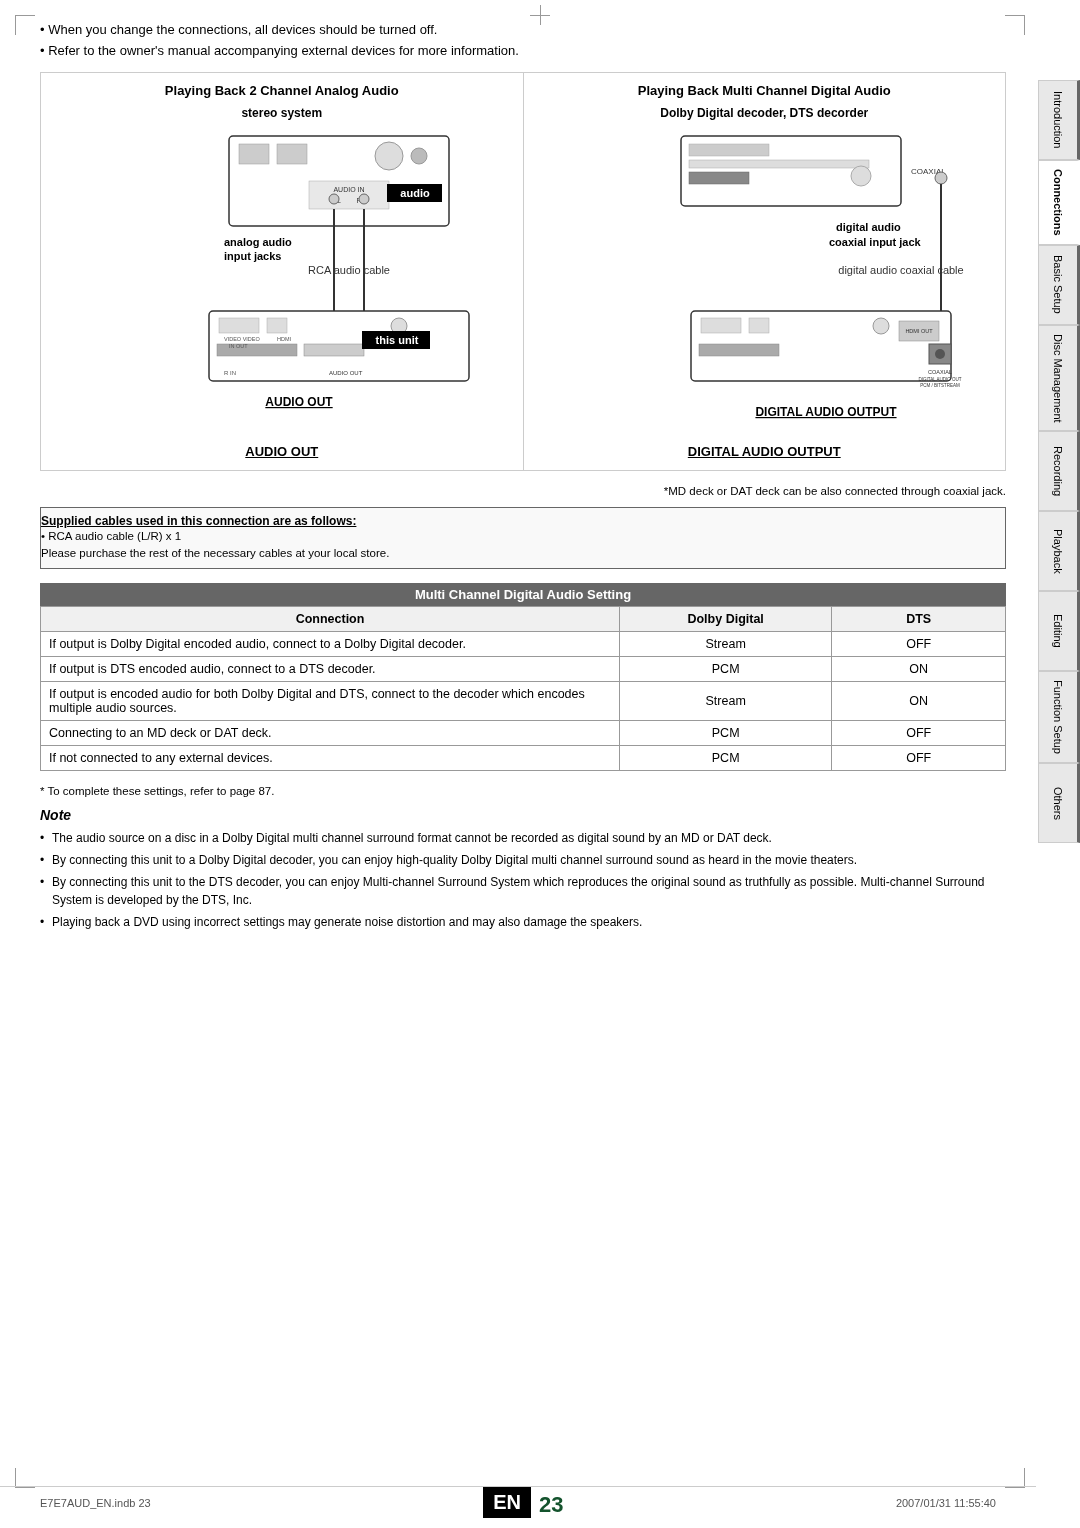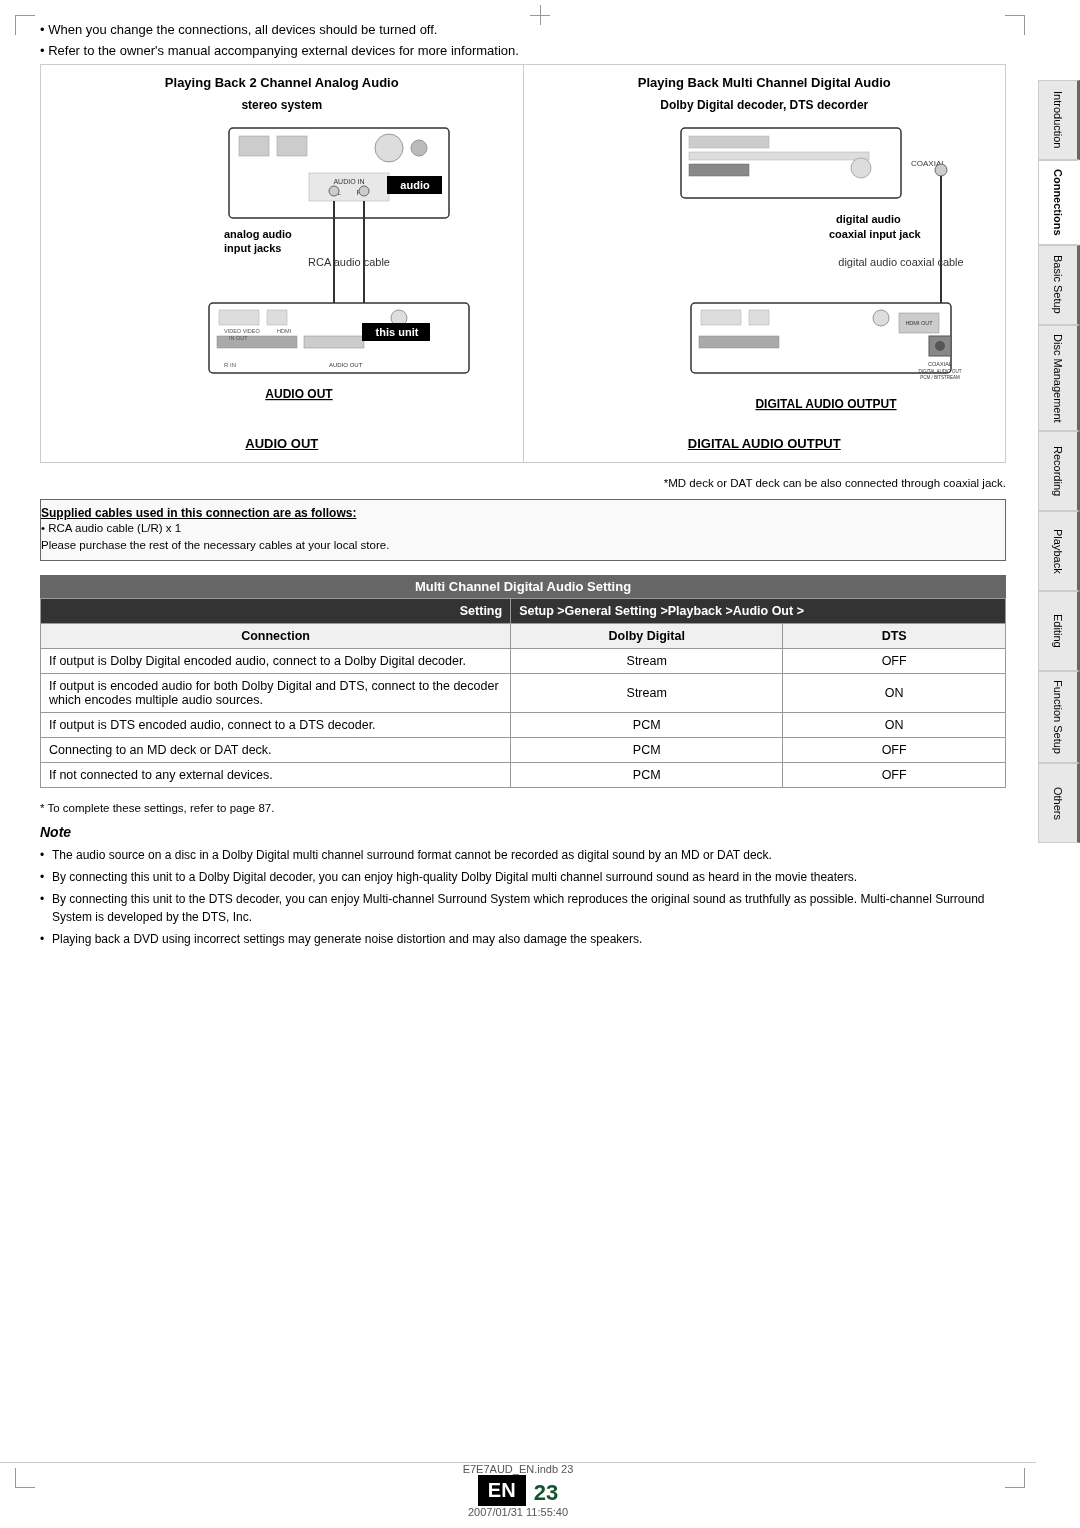--- a/index.html
+++ b/index.html
@@ -104,21 +104,21 @@
       color: #fff;
       font-size: 38px;
       font-weight: bold;
       padding: 12px 20px;
       letter-spacing: 1px;
       margin-bottom: 12px;
     }
 
     .intro-notes {
       font-size: 13px;
-      margin-bottom: 2px;
+      margin-bottom: 10px;
       line-height: 1.6;
     }
 
     
     .diagram-area {
       display: flex;
       gap: 0;
       margin-bottom: 14px;
       border: 1px solid #ccc;
     }
@@ -257,21 +257,20 @@
       left: 0;
       right: 0;
       display: flex;
       justify-content: space-between;
       align-items: center;
       padding: 0 40px 0 40px;
       font-size: 11px;
       color: #555;
       border-top: 1px solid #ccc;
       margin-right: 44px;
-      flex-direction: column;
     }
 
     .page-number-box {
       display: flex;
       align-items: flex-end;
       gap: 8px;
     }
 
     .en-badge {
       background: #000;
@@ -452,44 +451,40 @@
     <div class="note-box">
       <div class="note-box-title" style="text-decoration:underline;">Supplied cables used in this connection are as follows:</div>
       <div class="note-box-text">• RCA audio cable (L/R) x 1</div>
       <div class="note-box-text">Please purchase the rest of the necessary cables at your local store.</div>
     </div>
 
     <div class="settings-table-container">
       <div class="settings-table-title">Multi Channel Digital Audio Setting</div>
       <table class="settings-table">
         <thead>
-          <tr class="header-row">
-            <th class="align-right" style="width:38%; text-align:right;">Setting</th>
-            <th colspan="2" style="text-align:left;">Setup &gt;General Setting &gt;Playback &gt;Audio Out &gt;</th>
-          </tr>
           <tr class="sub-header" style="background:#a16207;">
             <th style="font-weight:bold; background:#f0f0f0;">Connection</th>
             <th style="text-align:center; width:22%; font-weight:bold; background:#f0f0f0;">Dolby Digital</th>
             <th style="text-align:center; width:18%; font-weight:bold; background:#f0f0f0;">DTS</th>
           </tr>
         </thead>
         <tbody id="settings-tbody">
         <tr>
       <td>If output is Dolby Digital encoded audio, connect to a Dolby Digital decoder.</td>
       <td class="center">Stream</td>
       <td class="center">OFF</td>
     </tr>
             <tr>
-      <td>If output is encoded audio for both Dolby Digital and DTS, connect to the decoder which encodes multiple audio sources.</td>
-      <td class="center">Stream</td>
+      <td>If output is DTS encoded audio, connect to a DTS decoder.</td>
+      <td class="center">PCM</td>
       <td class="center">ON</td>
     </tr>
             <tr>
-      <td>If output is DTS encoded audio, connect to a DTS decoder.</td>
-      <td class="center">PCM</td>
+      <td>If output is encoded audio for both Dolby Digital and DTS, connect to the decoder which encodes multiple audio sources.</td>
+      <td class="center">Stream</td>
       <td class="center">ON</td>
     </tr>
             <tr>
       <td>Connecting to an MD deck or DAT deck.</td>
       <td class="center">PCM</td>
       <td class="center">OFF</td>
     </tr>
             <tr>
       <td>If not connected to any external devices.</td>
       <td class="center">PCM</td>

